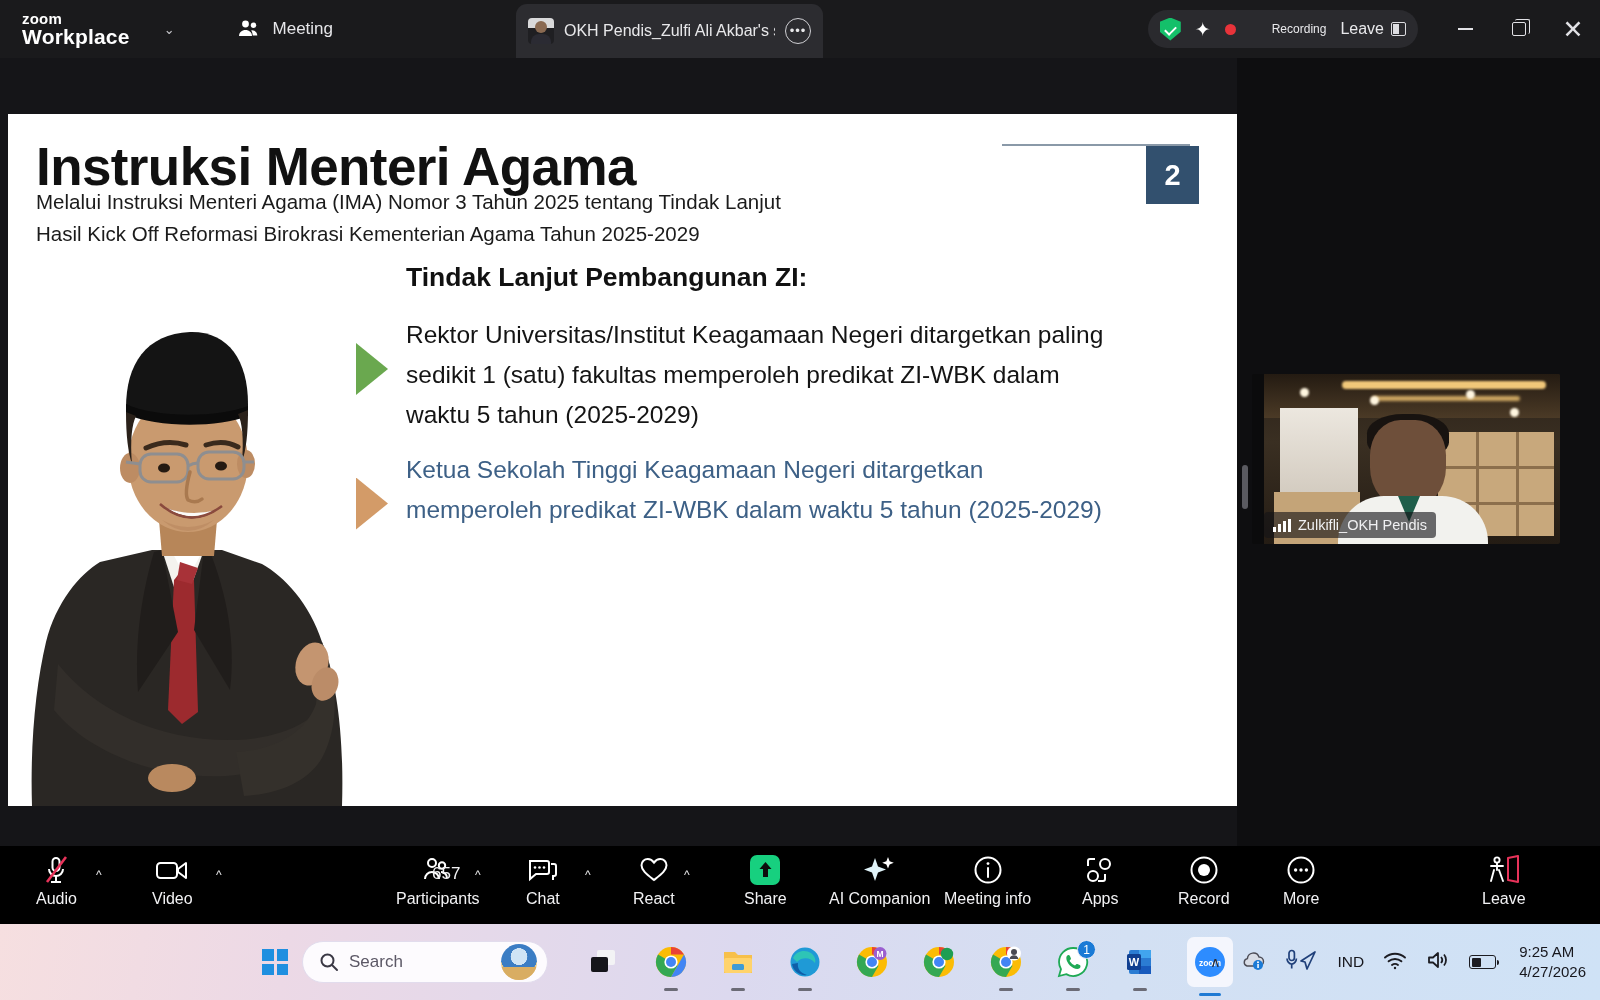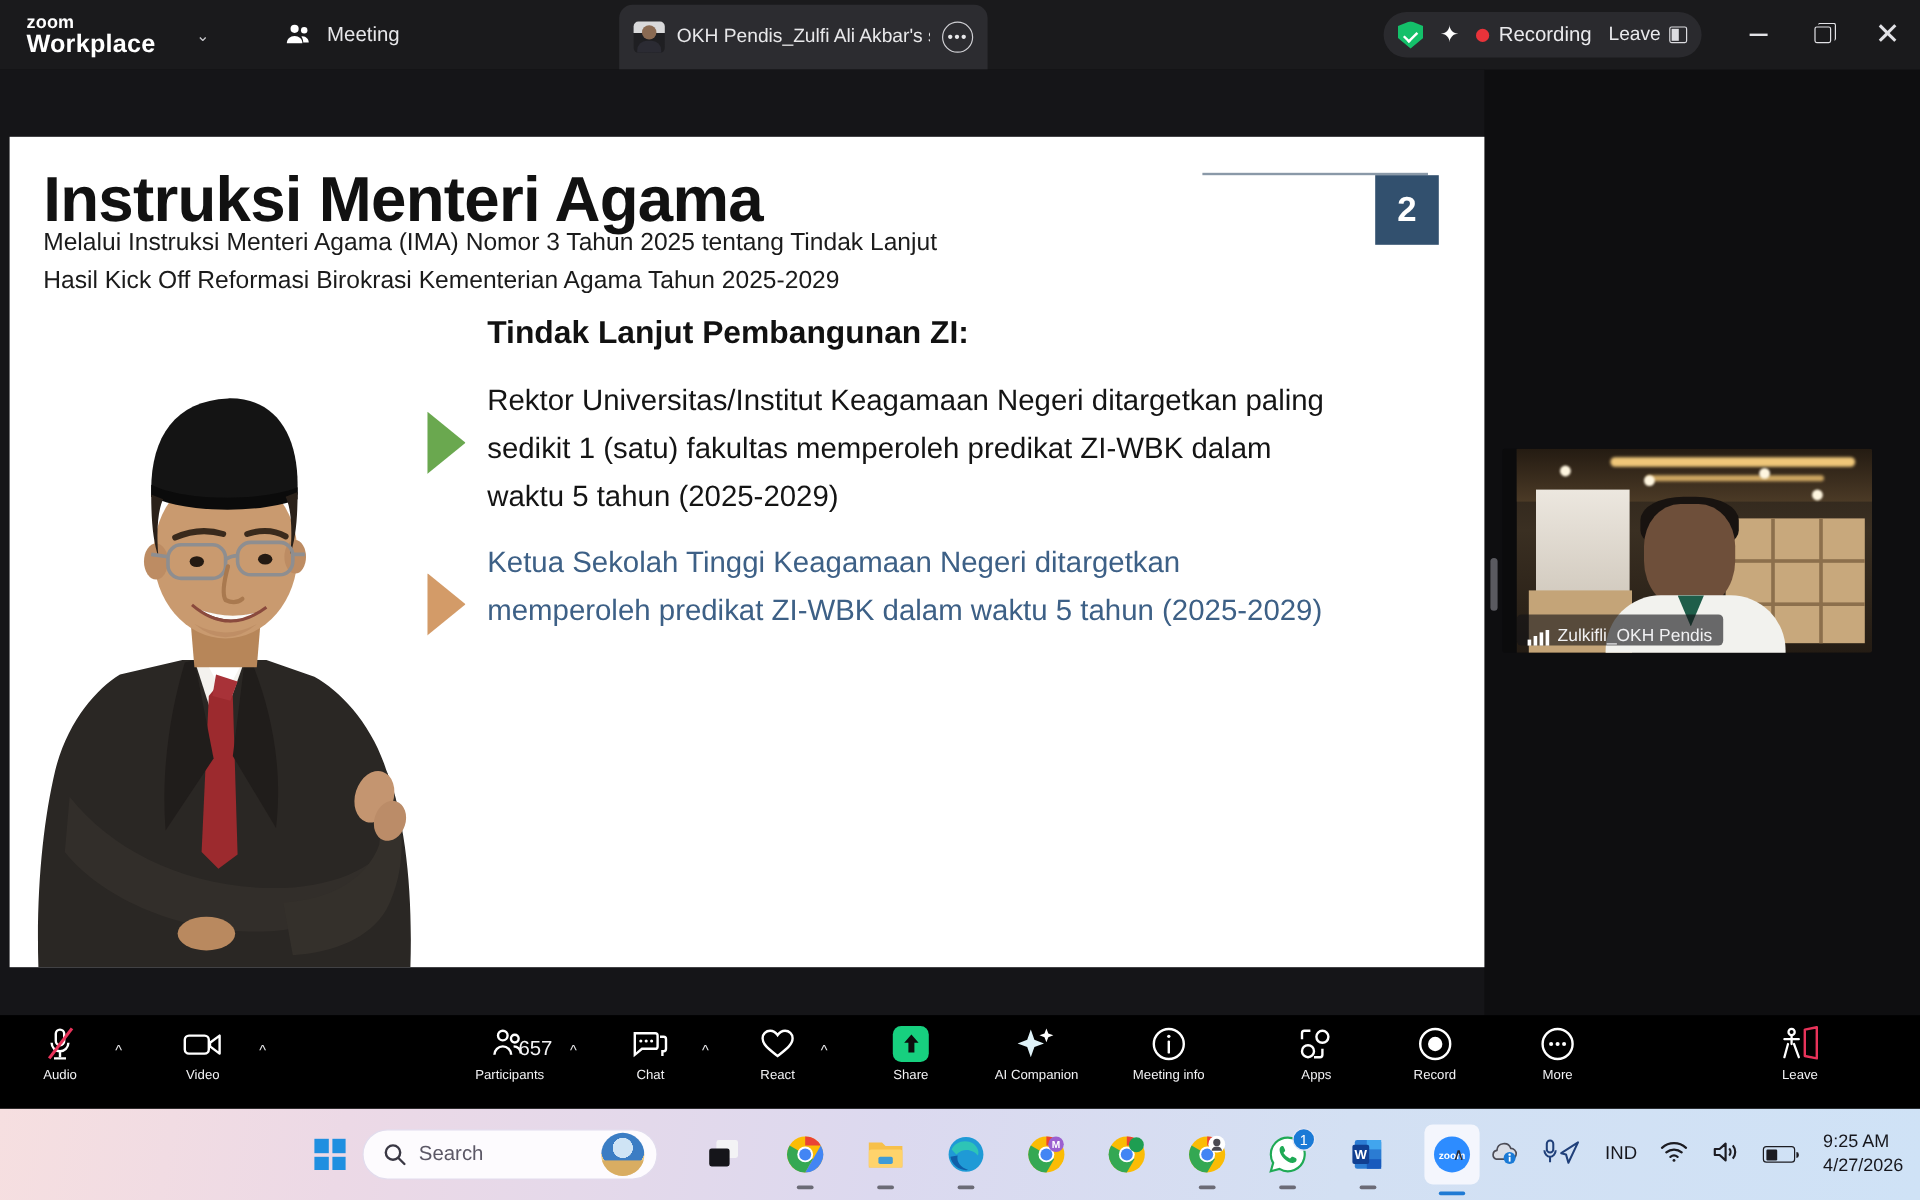--- a/index.html
+++ b/index.html
@@ -61,21 +61,21 @@
     clip-path: polygon(50% 0, 100% 18%, 100% 62%, 50% 100%, 0 62%, 0 18%);
     position: relative;
   }
   .shield::after {
     content:""; position:absolute; left:5px; top:8px; width:9px; height:5px;
     border-left:2.2px solid #fff; border-bottom:2.2px solid #fff; transform: rotate(-45deg);
   }
   .sparkle { color: #ffffff; font-size: 19px; line-height: 1; }
   .rec-wrap { display: flex; align-items: center; gap: 8px; }
   .rec-dot { width: 11px; height: 11px; border-radius: 50%; background: #e8333a; }
-  .rec-text { color: #e9e9ec; font-size: 17px; }
+  .rec-text { color: #e9e9ec; font-size: 12px; margin-left: 28px; }
   .view-wrap { display: flex; align-items: center; gap: 7px; }
   .view-text { color: #e9e9ec; font-size: 16px; }
   .view-icon { width: 15px; height: 14px; border: 1.8px solid #dcdce0; border-radius: 2px; position: relative; }
   .view-icon::after { content:""; position:absolute; left:1px; top:1px; bottom:1px; width:6px; background:#dcdce0; }
 
   .wbtns { position: absolute; right: 0; top: 0; height: 58px; display: flex; align-items: center; }
   .wbtn { width: 54px; height: 58px; display: flex; align-items: center; justify-content: center; color: #e2e2e6; }
   .wbtn .min { width: 15px; height: 2px; background: #e2e2e6; }
   .wbtn .max { width: 14px; height: 14px; border: 1.8px solid #e2e2e6; border-radius: 2px; position: relative; }
   .wbtn .max::after { content:""; position:absolute; left:2px; top:-4px; width:14px; height:14px; border:1.8px solid #e2e2e6; border-radius:2px; border-bottom:none; border-left:none; }
@@ -152,40 +152,40 @@
     background:#181310; border-radius:44% 44% 36% 36%; }
   .thumb .body {
     position:absolute; left:86px; top:122px; width:150px; height:60px;
     background:#f2f2ee; border-radius:46px 46px 0 0;
   }
   .thumb .collar { position:absolute; left:146px; top:122px; width:22px; height:26px; background:#1f5e4a;
     clip-path: polygon(50% 0, 100% 0, 50% 100%, 0 0); }
   .thumb-bar {
     position: absolute; left: 12px; bottom: 6px; height: 26px;
     background: rgba(20,20,22,.62); border-radius: 4px;
-    display: flex; align-items: flex-end; gap: 7px; padding: 0 9px;
+    display: flex; align-items: center; gap: 7px; padding: 0 9px;
   }
   .bars { display: flex; align-items: flex-end; gap: 2px; height: 13px; }
   .bars i { width: 3px; background: #ffffff; }
   .bars i:nth-child(1){height:5px}.bars i:nth-child(2){height:8px}
   .bars i:nth-child(3){height:11px}.bars i:nth-child(4){height:13px}
   .thumb-name { color: #f0f0f2; font-size: 14.5px; white-space: nowrap; }
   .thumb-handle {
     position: absolute; left: 1242px; top: 465px; width: 6px; height: 44px;
     background: #5a5a60; border-radius: 3px;
   }
 
   
   .toolbar { position: absolute; left: 0; top: 846px; width: 1600px; height: 78px; background: #000000; }
   .tool {
     position: absolute; top: 8px; height: 64px; display: flex; flex-direction: column;
     align-items: center; justify-content: flex-start; color: #f2f2f4; gap: 5px;
   }
   .tool .ico { height: 31px; display: flex; align-items: center; justify-content: center; position: relative; }
-  .tool .lbl { font-size: 11px; color: #f2f2f4; white-space: nowrap; }
+  .tool .lbl { font-size: 16px; color: #f2f2f4; white-space: nowrap; }
   .caret { position: absolute; top: 22px; color: #e8e8ea; font-size: 12px; }
   .pcount { position: absolute; top: 18px; color: #f2f2f4; font-size: 17px; }
   .share-sq { width: 30px; height: 30px; background: #17d07f; border-radius: 7px;
     display: flex; align-items: center; justify-content: center; }
   .leave-label { color: #f2f2f4; }
 
   
   .taskbar {
     position: absolute; left: 0; top: 924px; width: 1600px; height: 76px;
     background: linear-gradient(100deg, #f6dfe0 0%, #ecd9e6 18%, #dcd9ef 46%, #d3e0f3 70%, #cfe2f6 100%);

